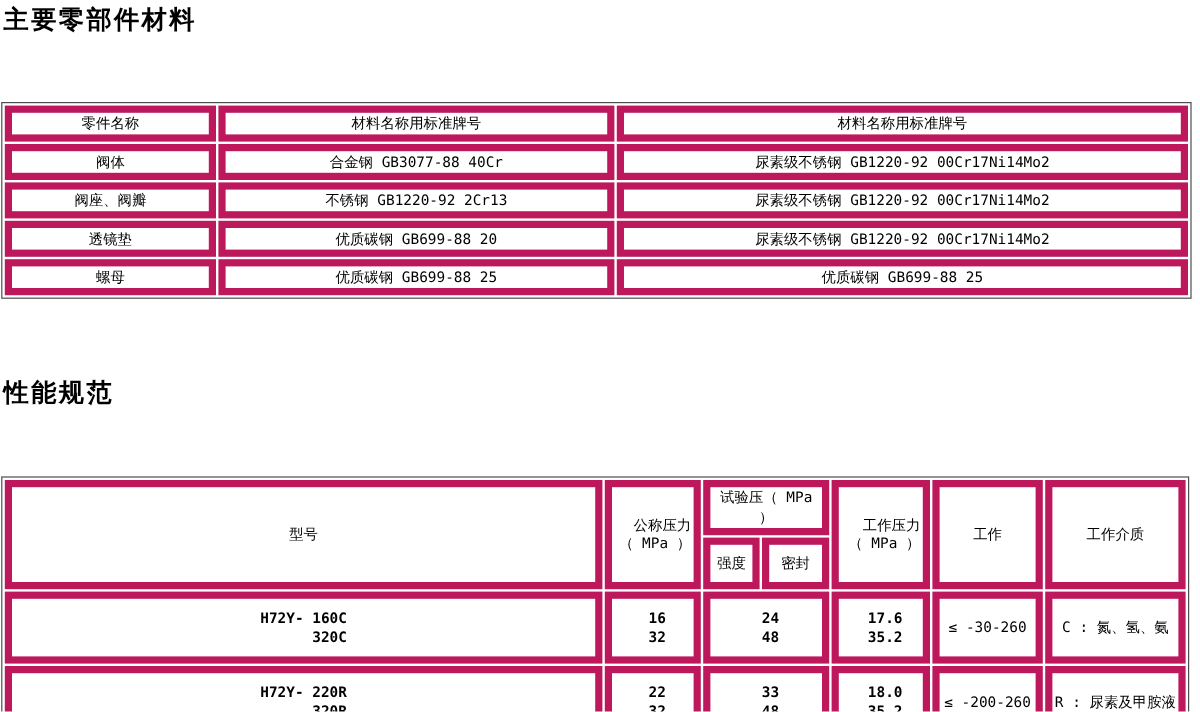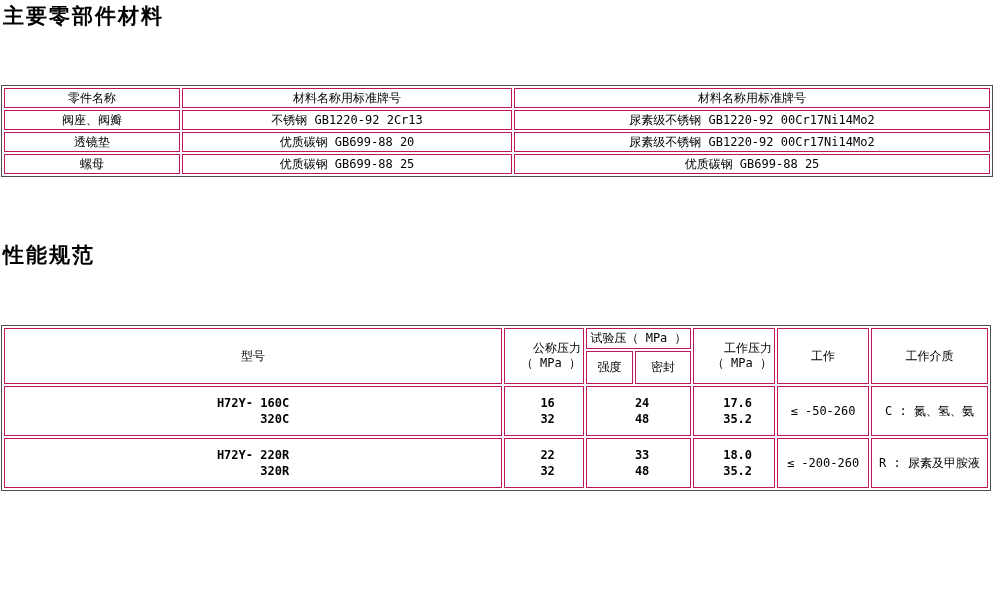--- a/index.html
+++ b/index.html
@@ -27,21 +27,21 @@
   }
   .sec-title.first { padding-top: 3px; }
   table {
     border-collapse: separate;
     border-spacing: 2px;
     border: 1px solid #4d4d4d;
     table-layout: fixed;
     background: #ffffff;
   }
   td {
-    border: 1px solid #be185d;
+    border: 6px solid #be185d;
     text-align: center;
     vertical-align: middle;
     font-size: 12px;
     font-family: "DejaVu Sans Mono", "DejaVu Sans", monospace;
     padding: 0 2px;
     overflow: hidden;
   }
   
   .t1 {
     width: 992px;
@@ -78,20 +78,25 @@
     <colgroup>
       <col style="width:176px">
         <col style="width:330px">
         <col>
     </colgroup>
     <tbody>
         <tr>
       <td>零件名称</td>
       <td>材料名称用标准牌号</td>
       <td>材料名称用标准牌号</td>
+    </tr>
+    <tr>
+      <td>阀体</td>
+      <td>合金钢 GB3077-88 40Cr</td>
+      <td>尿素级不锈钢 GB1220-92 00Cr17Ni14Mo2</td>
     </tr>
     <tr>
       <td>阀座、阀瓣</td>
       <td>不锈钢 GB1220-92 2Cr13</td>
       <td>尿素级不锈钢 GB1220-92 00Cr17Ni14Mo2</td>
     </tr>
     <tr>
       <td>透镜垫</td>
       <td>优质碳钢 GB699-88 20</td>
       <td>尿素级不锈钢 GB1220-92 00Cr17Ni14Mo2</td>
@@ -145,21 +150,21 @@
  32</span>
       </td>
       <td colspan="2">
         <span class="ml">24
  48</span>
       </td>
       <td>
         <span class="ml">17.6
  35.2</span>
       </td>
-      <td>≤ -50-260</td>
+      <td>≤ -30-260</td>
       <td>C : 氮、氢、氨</td>
     </tr>
     <tr class="dr">
       <td>
         <span class="ml">H72Y- 220R
       320R</span>
       </td>
       <td>
         <span class="ml">22
  32</span>

